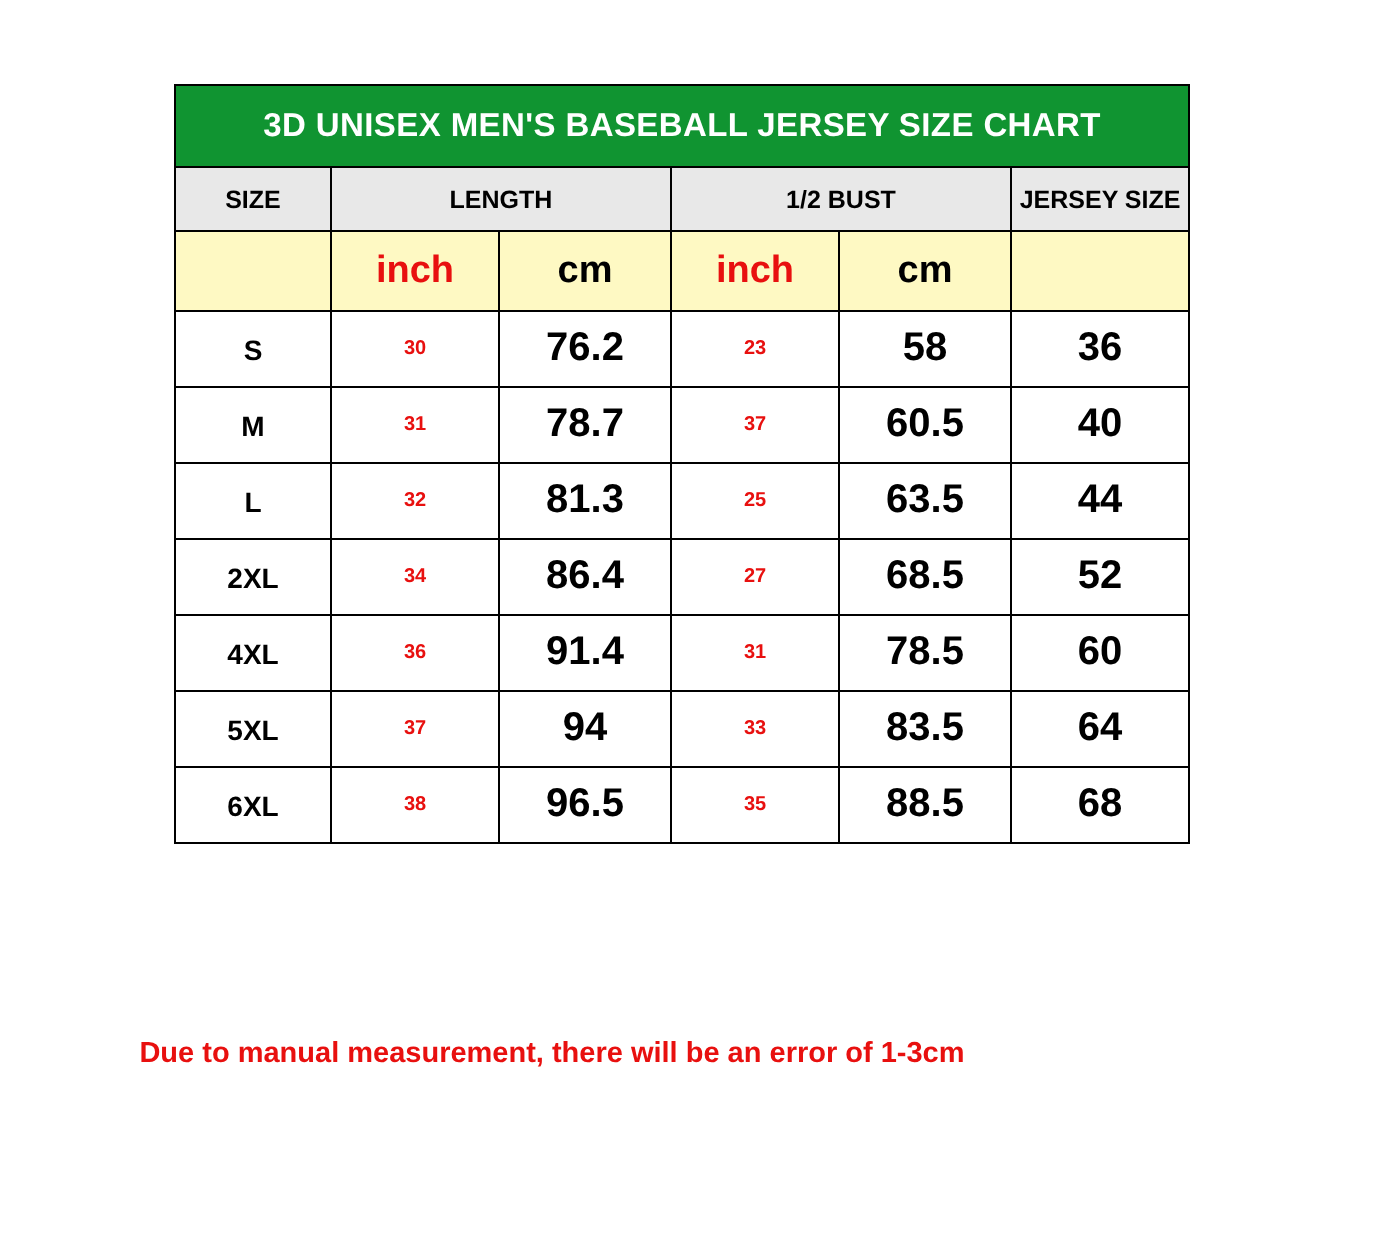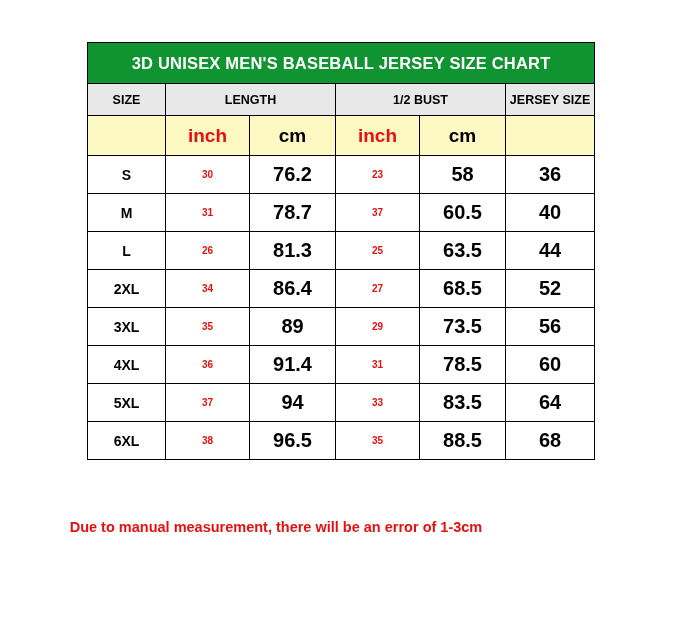--- a/index.html
+++ b/index.html
@@ -138,41 +138,33 @@
         <tr class="data-row">
           <td class="size-label">M</td>
           <td class="inch-val">31</td>
           <td>78.7</td>
           <td class="inch-val">37</td>
           <td>60.5</td>
           <td>40</td>
         </tr>
         <tr class="data-row">
           <td class="size-label">L</td>
-          <td class="inch-val">26</td>
+          <td class="inch-val">32</td>
           <td>81.3</td>
           <td class="inch-val">25</td>
           <td>63.5</td>
           <td>44</td>
         </tr>
         <tr class="data-row">
           <td class="size-label">2XL</td>
           <td class="inch-val">34</td>
           <td>86.4</td>
           <td class="inch-val">27</td>
           <td>68.5</td>
           <td>52</td>
-        </tr>
-        <tr class="data-row">
-          <td class="size-label">3XL</td>
-          <td class="inch-val">35</td>
-          <td>89</td>
-          <td class="inch-val">29</td>
-          <td>73.5</td>
-          <td>56</td>
         </tr>
         <tr class="data-row">
           <td class="size-label">4XL</td>
           <td class="inch-val">36</td>
           <td>91.4</td>
           <td class="inch-val">31</td>
           <td>78.5</td>
           <td>60</td>
         </tr>
         <tr class="data-row">

